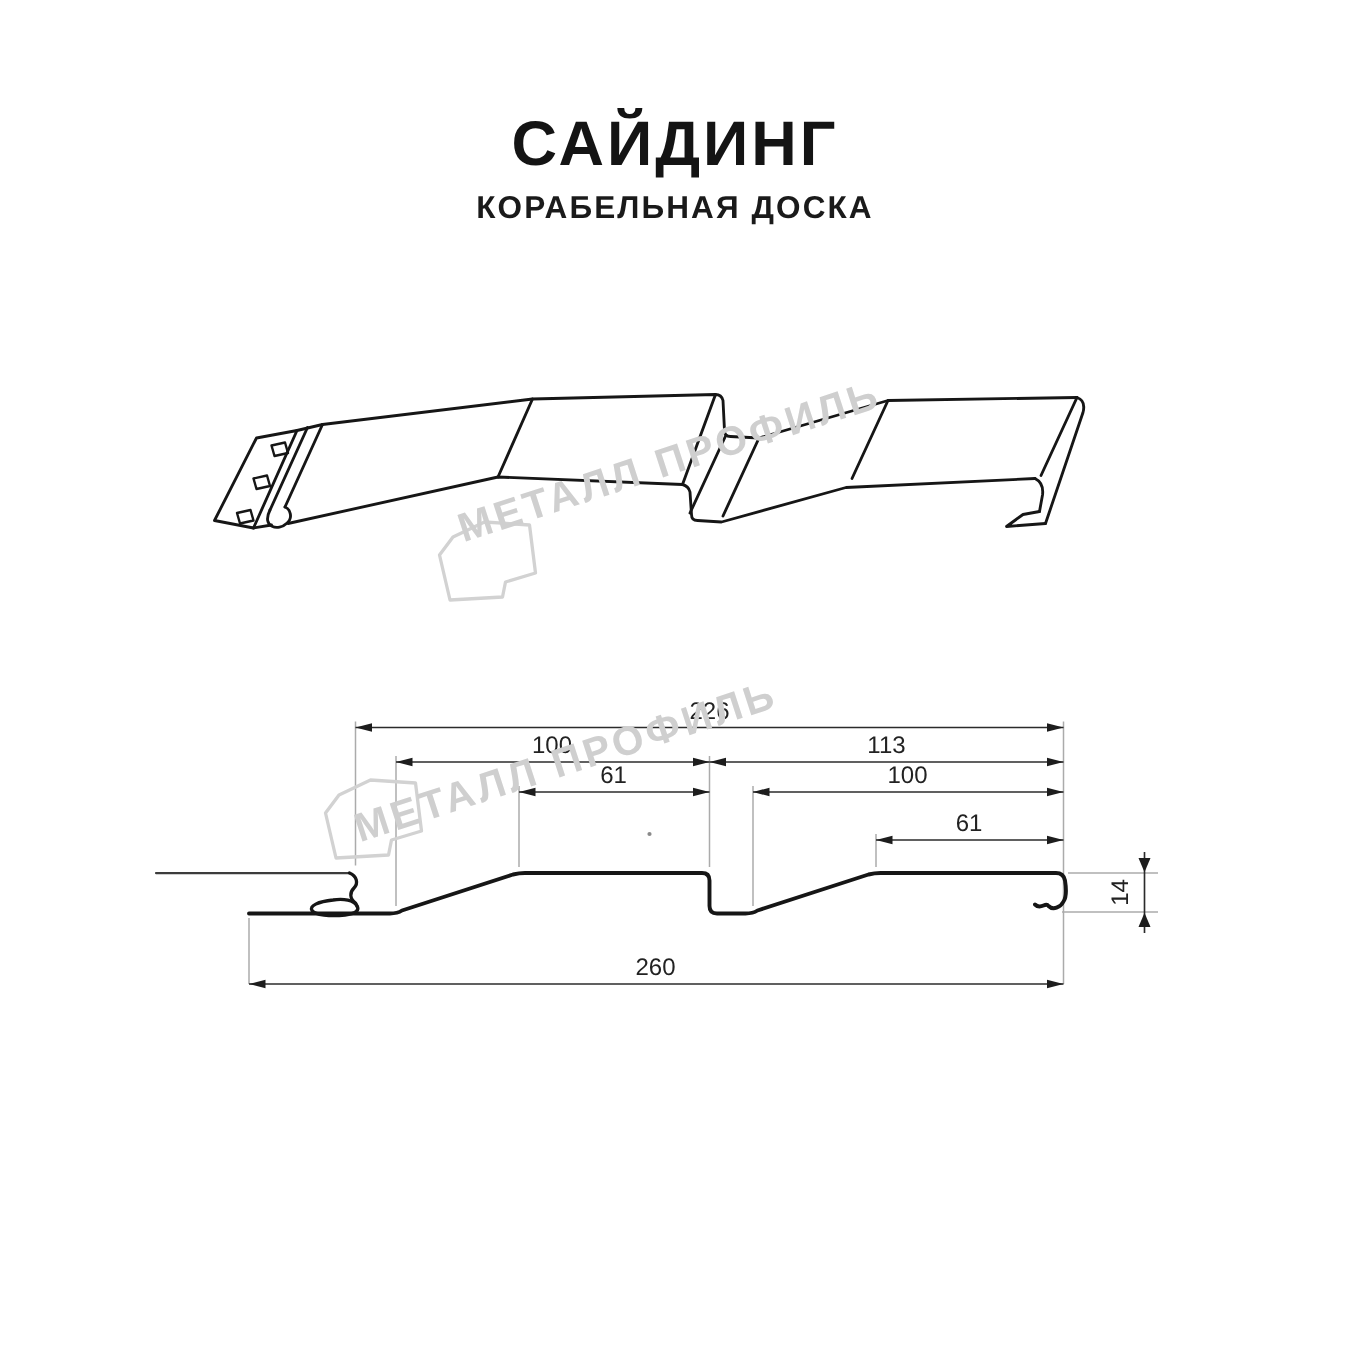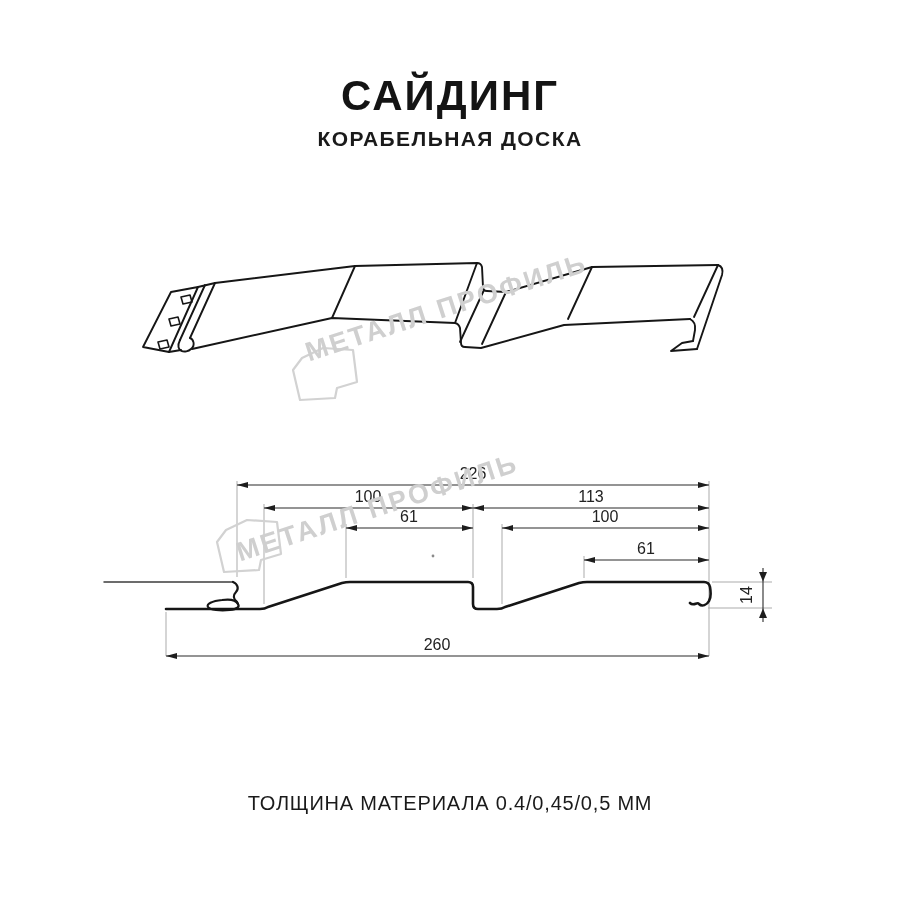--- a/index.html
+++ b/index.html
@@ -127,15 +127,14 @@
     </g>
 
     <g>
       <use href="#mp-logo" fill="none" stroke="#d2d2d2" stroke-width="2.2" stroke-linejoin="round"></use>
       <use href="#mp-logo" transform="translate(-76,172)" fill="none" stroke="#d2d2d2" stroke-width="2.2" stroke-linejoin="round"></use>
       <text class="wm-text" text-anchor="middle" transform="translate(449,316) rotate(-18)">МЕТАЛЛ ПРОФИЛЬ</text>
       <text class="wm-text" text-anchor="middle" transform="translate(380,516) rotate(-18)">МЕТАЛЛ ПРОФИЛЬ</text>
     </g>
   </svg>
 
-  <div class="footer-note">ТОЛЩИНА МАТЕРИАЛА 0.4/0,45/0,5 ММ</div>
 
 </div>
 
 </body></html>

